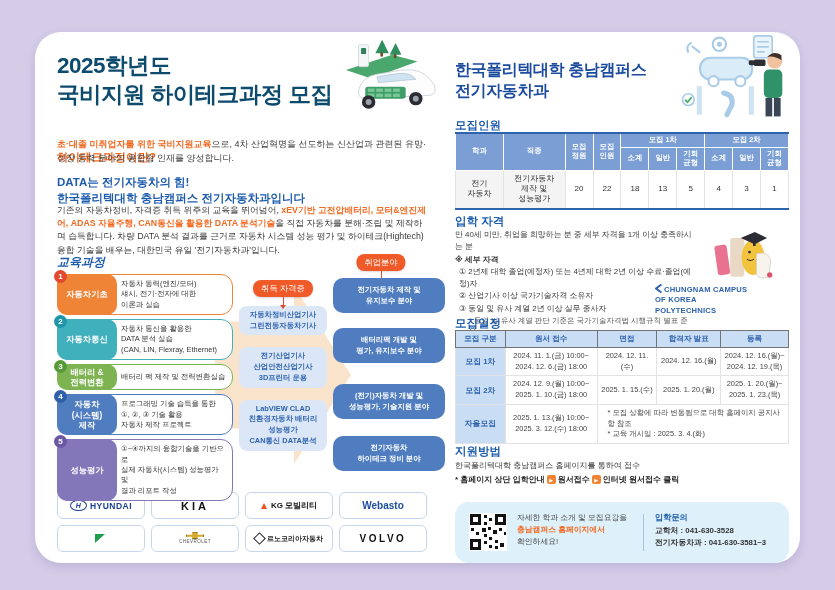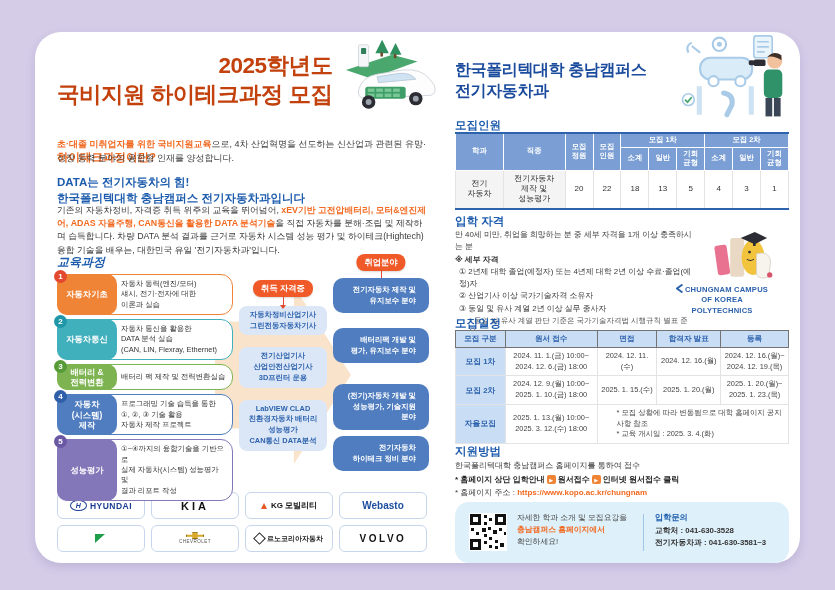--- a/index.html
+++ b/index.html
@@ -5,55 +5,55 @@
   html,body{margin:0;padding:0;width:835px;height:590px;overflow:hidden;
     font-family:"Liberation Sans","DejaVu Sans",sans-serif;background:#d5cce8;}
   .stage{position:relative;width:835px;height:590px;background:#d5cce8;}
   .card{position:absolute;left:35px;top:32px;width:765px;height:531px;background:#ffffff;
     border-radius:26px;box-shadow:0 4px 10px rgba(90,70,140,.18);overflow:hidden;}
   .pre{white-space:pre-line;}
 
   
   .lcol{position:absolute;left:22px;top:0;width:372px;height:531px;}
   .l-title{position:absolute;left:0;top:20px;font-size:22.5px;line-height:1.28;font-weight:800;
-    color:#c2410c;letter-spacing:-0.5px;text-align:right;}
+    color:#0c4a6e;letter-spacing:-0.5px;}
   .ev-illo{position:absolute;left:275px;top:6px;width:112px;height:80px;}
   .intro-h{position:absolute;left:0;top:90px;font-size:11.5px;font-weight:800;color:#f26a21;margin-top:28px;}
   .intro-p{position:absolute;left:0;top:106px;width:372px;font-size:9px;line-height:1.5;color:#3a3a3a;}
   .hl{color:#f26a21;font-weight:700;}
   .data-h{position:absolute;left:0;top:142px;font-size:11.5px;line-height:1.4;font-weight:800;color:#1d5cad;}
   .data-p{position:absolute;left:0;top:172px;width:374px;font-size:8.8px;line-height:1.5;color:#3a3a3a;}
   .sec-h{font-size:11.5px;font-weight:800;color:#1d5cad;}
   .cur-h{position:absolute;left:0;top:222px;font-size:12px;font-style:italic;}
   
   .flow{position:absolute;left:0;top:238px;width:372px;height:212px;}
   .flow-arrow{position:absolute;left:158px;top:16px;width:136px;height:178px;background:#fae3cb;
     clip-path:polygon(0 20%,58% 20%,58% 0,100% 50%,58% 100%,58% 80%,0 80%);z-index:0;}
   .cur-list{position:absolute;left:0;top:4px;width:176px;display:flex;flex-direction:column;gap:4px;z-index:1;}
   .cur-row{position:relative;display:flex;background:#fff;border:1.4px solid #ccc;border-radius:12px;min-height:24px;}
   .cur-label{width:60px;border-radius:10px;margin:-1px;color:#fff;font-weight:800;font-size:8.3px;
     display:flex;align-items:center;justify-content:center;text-align:center;line-height:1.25;}
   .cur-num{position:absolute;top:-5px;left:-4px;width:13px;height:13px;border-radius:50%;color:#fff;
     font-size:8px;font-weight:700;display:flex;align-items:center;justify-content:center;z-index:2;}
   .cur-desc{flex:1;display:flex;align-items:center;padding:4px 5px;font-size:7.4px;line-height:1.4;color:#333;}
   .mid-col{position:absolute;left:182px;top:0;width:88px;z-index:1;display:flex;flex-direction:column;align-items:center;}
-  .badge{background:#f05a28;color:#fff;font-weight:700;font-size:8.3px;border-radius:8px;
+  .badge{background:#f05a28;color:#fff;font-weight:400;font-size:8.3px;border-radius:8px;
     padding:3px 8px;white-space:nowrap;box-shadow:0 1px 2px rgba(0,0,0,.15);}
   .mid-col .badge{margin-top:10px;}
   .v-conn{width:1px;height:9px;background:#e2492f;position:relative;}
   .v-conn:after{content:"";position:absolute;left:-2.5px;bottom:-3px;border-left:3px solid transparent;
     border-right:3px solid transparent;border-top:4px solid #e2492f;}
   .cert-box{width:88px;background:#dbe7f7;border-radius:8px;color:#2d62ad;font-weight:700;font-size:7.4px;
     line-height:1.45;text-align:center;padding:4px 0;box-sizing:border-box;}
   .cert-box + .cert-box{margin-top:12px;}
   .right-col{position:absolute;left:276px;top:0;width:96px;z-index:1;}
   .right-col .badge{position:absolute;left:50%;transform:translateX(-50%);top:-16px;}
   .right-col .v-conn{position:absolute;left:50%;top:0;}
-  .job-box{position:absolute;left:0;width:96px;background:#4f7dbf;border-radius:10px;color:#fff;font-weight:700;
-    font-size:7.4px;line-height:1.45;text-align:right;padding:7px 13px;box-sizing:border-box;}
+  .job-box{position:absolute;left:0;width:112px;background:#4f7dbf;border-radius:10px;color:#fff;font-weight:700;
+    font-size:7.4px;line-height:1.45;text-align:center;padding:7px 13px;box-sizing:border-box;}
   
   .emp-h{position:absolute;left:0;top:446px;}
   .emp-grid{position:absolute;left:0;top:460px;width:372px;display:grid;
     grid-template-columns:repeat(4,88px);grid-auto-rows:27px;gap:6px;}
   .logo-box{border:1px solid #c7d6ec;border-radius:6px;background:#fff;display:flex;
     align-items:center;justify-content:center;gap:3px;overflow:hidden;}
   .lg-hyundai{color:#1c3f94;font-weight:800;font-size:8.5px;letter-spacing:.5px;}
   .hy-oval{display:inline-flex;align-items:center;justify-content:center;width:15px;height:9px;
     border:1.3px solid #1c3f94;border-radius:50%;color:#1c3f94;font-style:italic;font-weight:800;font-size:7px;}
   .lg-kia{color:#111;font-weight:800;font-size:11px;letter-spacing:3px;}
@@ -82,30 +82,30 @@
     border:1px solid #ffffff;padding:2px 1px;}
   .t1 td{background:#fff;color:#333;font-size:8px;line-height:1.3;text-align:center;
     border:1px solid #e3e3e3;padding:3px 1px;}
   .t1 td.gray{background:#f4f4f4;}
   .el-h{position:absolute;left:0;top:182px;}
   .el-block{position:absolute;left:0;top:197px;width:238px;font-size:7.9px;line-height:1.55;color:#3a3a3a;}
   .el-block .bold{font-weight:800;color:#333;margin-top:0;}
   .el-items{margin-left:4px;}
   .el-note{margin-left:14px;font-size:7.5px;color:#555;}
   .grad-illo{position:absolute;left:255px;top:192px;width:72px;height:58px;}
-  .campus-logo{position:absolute;left:200px;top:252px;width:134px;text-align:center;color:#2d62ad;
+  .campus-logo{position:absolute;left:200px;top:252px;width:134px;text-align:left;color:#2d62ad;
     font-weight:800;font-size:7.6px;line-height:1.35;letter-spacing:.2px;}
   .campus-mark{display:inline-block;vertical-align:-1px;margin-right:2px;}
   .sch-h{position:absolute;left:0;top:284px;}
   .t2{position:absolute;left:0;top:298px;width:334px;border-top:1.6px solid #7b9fd4;border-bottom:1.6px solid #7b9fd4;}
   .t2 th{background:#c9ddf4;color:#2d62ad;font-weight:800;font-size:7.6px;border:1px solid #737373;padding:3px 1px;}
   .t2 td{background:#fff;color:#444;font-size:7.4px;line-height:1.45;text-align:center;
     border:1px solid #e3e3e3;padding:3px 2px;}
   .t2 td.lbl{background:#c9ddf4;color:#2d62ad;font-weight:800;font-size:7.8px;}
-  .t2 td.notes{text-align:left;padding-left:19px;}
+  .t2 td.notes{text-align:left;padding-left:10px;}
   .ap-h{position:absolute;left:0;top:412px;}
   .ap-block{position:absolute;left:0;top:427px;width:334px;font-size:8px;line-height:1.7;color:#3a3a3a;}
   .ap-strong{font-weight:800;color:#222;}
   .play{display:inline-flex;align-items:center;justify-content:center;width:9px;height:9px;border-radius:2px;
     background:#f08434;color:#fff;font-size:5px;vertical-align:0px;margin:0 2px;}
   .url{color:#f26a21;font-weight:700;}
   .contact{position:absolute;left:0;top:470px;width:334px;height:61px;background:#def0fa;border-radius:14px;}
   .qr{position:absolute;left:14px;top:11px;width:38px;height:38px;}
   .c-left{position:absolute;left:62px;top:10px;font-size:7.8px;line-height:1.55;color:#444;}
   .c-left .o{color:#f26a21;font-weight:800;}
@@ -428,23 +428,20 @@
       </tr>
     </tbody>
         </table>
 
     <div class="sec-h ap-h">지원방법</div>
     <div class="ap-block">
       <div>한국폴리텍대학 충남캠퍼스 홈페이지를 통하여 접수</div>
       <div>
         <span class="ap-strong">* 홈페이지 상단 입학안내</span><span class="play">▶</span><span class="ap-strong">원서접수</span><span class="play">▶</span><span class="ap-strong">인터넷 원서접수 클릭</span>
       </div>
-      <div>
-        <span>* 홈페이지 주소 : </span><span class="url">https://www.kopo.ac.kr/chungnam</span>
-      </div>
     </div>
 
     <div class="contact">
       <svg class="qr" viewBox="0 0 38 38">
         <rect width="38" height="38" fill="#fff"></rect>
         <g fill="#111">
           <rect x="1" y="1" width="11" height="11"></rect>
               <rect x="26" y="1" width="11" height="11"></rect>
               <rect x="1" y="26" width="11" height="11"></rect>
           <rect x="4" y="4" width="5" height="5" fill="#fff"></rect>

